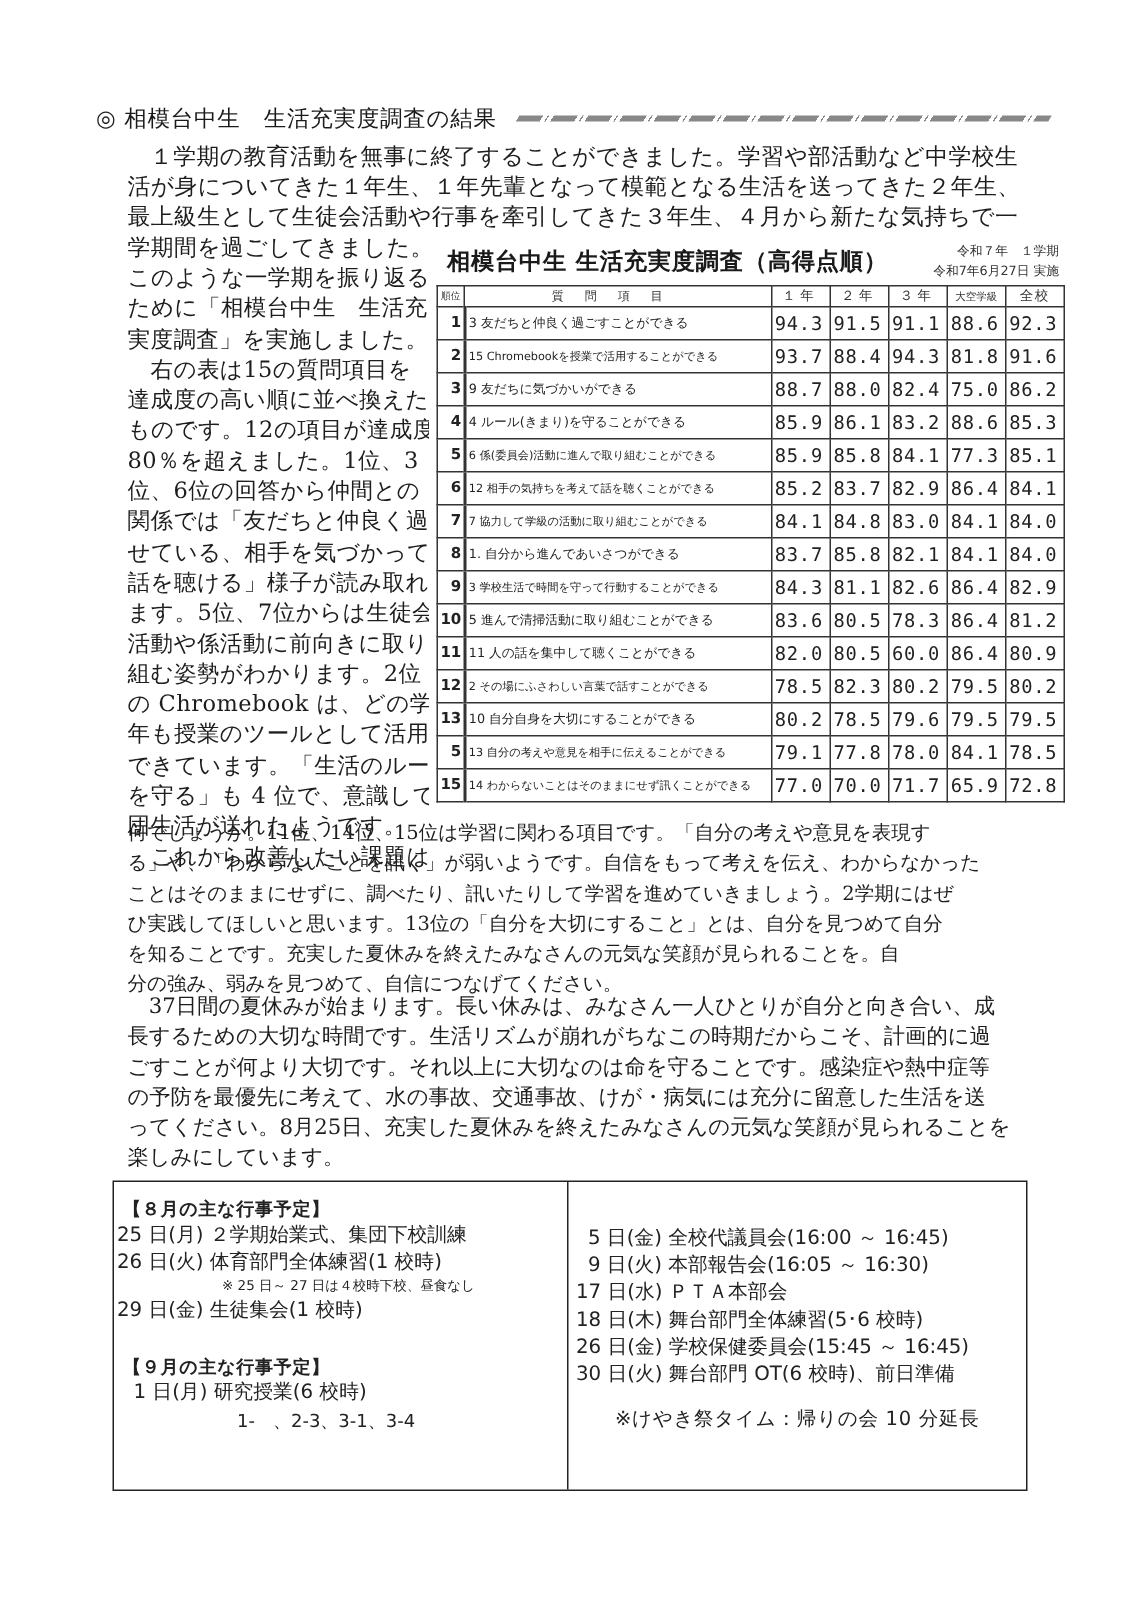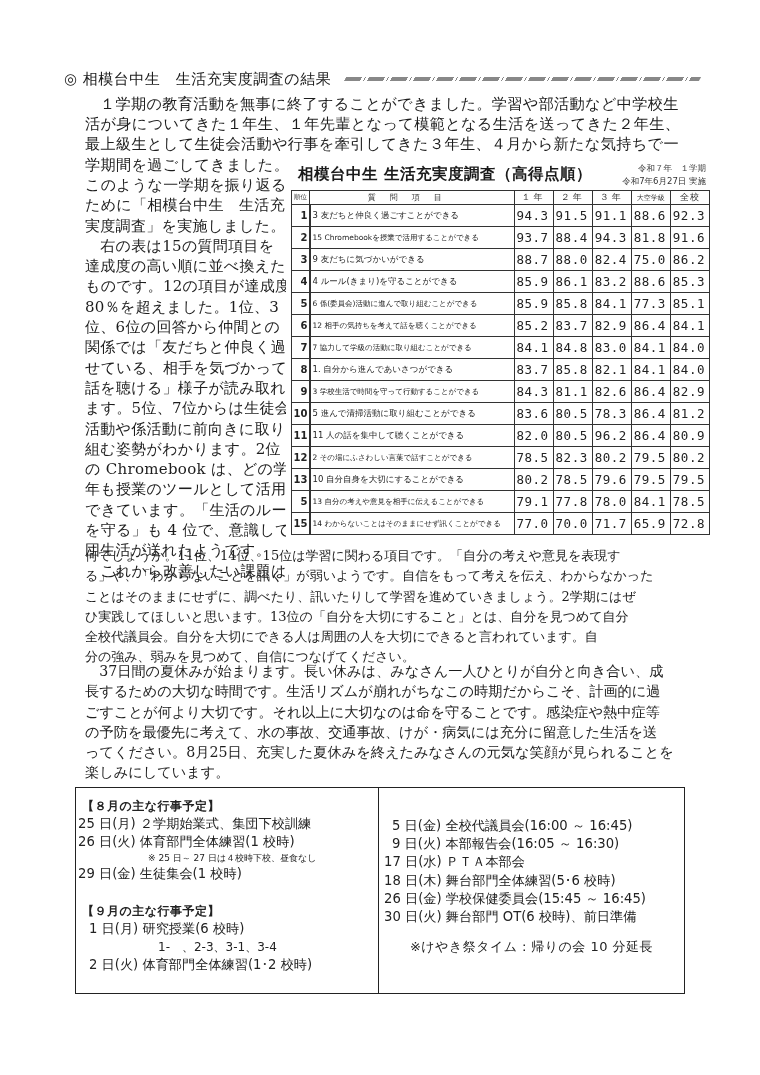--- a/index.html
+++ b/index.html
@@ -205,21 +205,21 @@
         <td class="num">80.5</td>
         <td class="num">78.3</td>
         <td class="num">86.4</td>
         <td class="num">81.2</td>
       </tr>
       <tr>
         <td class="rank">11</td>
         <td class="item">11 人の話を集中して聴くことができる</td>
         <td class="num">82.0</td>
         <td class="num">80.5</td>
-        <td class="num">96.2</td>
+        <td class="num">60.0</td>
         <td class="num">86.4</td>
         <td class="num">80.9</td>
       </tr>
       <tr>
         <td class="rank">12</td>
         <td class="item small">2 その場にふさわしい言葉で話すことができる</td>
         <td class="num">78.5</td>
         <td class="num">82.3</td>
         <td class="num">80.2</td>
         <td class="num">79.5</td>
@@ -253,21 +253,21 @@
         <td class="num">72.8</td>
       </tr>
     </tbody>
   </table>
 
   <div class="para para-full">
     <span class="line">何でしょうか。11位、14位、15位は学習に関わる項目です。「自分の考えや意見を表現す</span>
     <span class="line">る」や、「わからないことを訊く」が弱いようです。自信をもって考えを伝え、わからなかった</span>
     <span class="line">ことはそのままにせずに、調べたり、訊いたりして学習を進めていきましょう。2学期にはぜ</span>
     <span class="line">ひ実践してほしいと思います。13位の「自分を大切にすること」とは、自分を見つめて自分</span>
-    <span class="line">全校代議員会。自分を大切にできる人は周囲の人を大切にできると言われています。自</span>
+    <span class="line">を知ることです。充実した夏休みを終えたみなさんの元気な笑顔が見られることを。自</span>
     <span class="line">分の強み、弱みを見つめて、自信につなげてください。</span>
   </div>
 
   <div class="para para-summer">
     <span class="line">　37日間の夏休みが始まります。長い休みは、みなさん一人ひとりが自分と向き合い、成</span>
     <span class="line">長するための大切な時間です。生活リズムが崩れがちなこの時期だからこそ、計画的に過</span>
     <span class="line">ごすことが何より大切です。それ以上に大切なのは命を守ることです。感染症や熱中症等</span>
     <span class="line">の予防を最優先に考えて、水の事故、交通事故、けが・病気には充分に留意した生活を送</span>
     <span class="line">ってください。8月25日、充実した夏休みを終えたみなさんの元気な笑顔が見られることを</span>
     <span class="line">楽しみにしています。</span>
@@ -277,21 +277,20 @@
     <div class="sched-col sched-left">
       <div class="sched-heading">【８月の主な行事予定】</div>
       <div class="sched-line">25 日(月) ２学期始業式、集団下校訓練</div>
       <div class="sched-line">26 日(火) 体育部門全体練習(1 校時)</div>
       <div class="sched-note">※ 25 日～ 27 日は４校時下校、昼食なし</div>
       <div class="sched-line">29 日(金) 生徒集会(1 校時)</div>
       <div class="gap"></div>
       <div class="sched-heading">【９月の主な行事予定】</div>
       <div class="sched-line pad1">1 日(月) 研究授業(6 校時)</div>
       <div class="sched-sub">1-　、2-3、3-1、3-4</div>
-      <div class="sched-line pad1">2 日(火) 体育部門全体練習(1･2 校時)</div>
     </div>
     <div class="sched-col sched-right">
       <div class="sched-line pad1"> 5 日(金) 全校代議員会(16:00 ～ 16:45)</div>
       <div class="sched-line pad1"> 9 日(火) 本部報告会(16:05 ～ 16:30)</div>
       <div class="sched-line">17 日(水) ＰＴＡ本部会</div>
       <div class="sched-line">18 日(木) 舞台部門全体練習(5･6 校時)</div>
       <div class="sched-line">26 日(金) 学校保健委員会(15:45 ～ 16:45)</div>
       <div class="sched-line">30 日(火) 舞台部門 OT(6 校時)、前日準備</div>
       <div class="note-center">※けやき祭タイム：帰りの会 10 分延長</div>
     </div>

